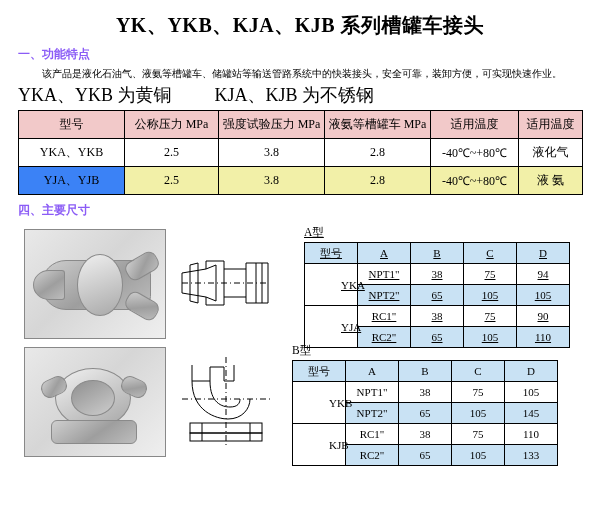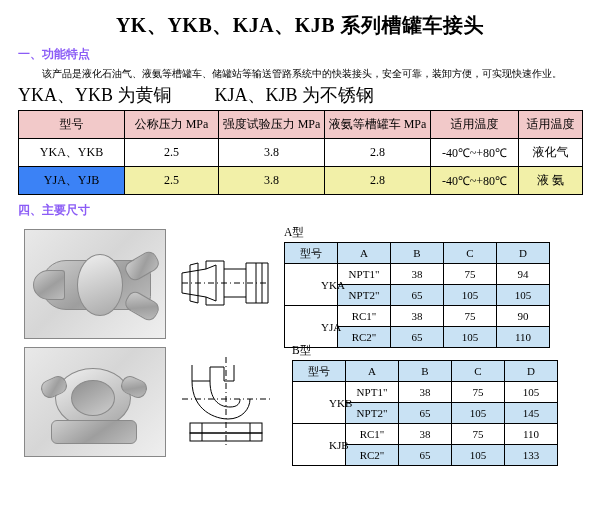--- a/index.html
+++ b/index.html
@@ -174,21 +174,21 @@
         <line x1="52" y1="40" x2="52" y2="68"></line>
         <line x1="74" y1="40" x2="74" y2="68"></line>
         <line x1="84" y1="34" x2="84" y2="74"></line>
         <line x1="90" y1="34" x2="90" y2="74"></line>
         <path d="M34 40 L44 36 L44 72 L34 68"></path>
         <line x1="10" y1="54" x2="96" y2="54" stroke-dasharray="6 3 1 3"></line>
         <path d="M18 36 L26 34 L26 74 L18 72 Z"></path>
       </g>
     </svg>
 
-    <div style="position:absolute;left:284px;top:0px;">
+    <div style="position:absolute;left:304px;top:0px;text-decoration:underline;">
       <div class="type-label">A型</div>
       <table class="dimtable">
         <tbody>
             <tr class="shade">
           <th>型号</th>
           <th>A</th>
           <th>B</th>
           <th>C</th>
           <th>D</th>
         </tr>

